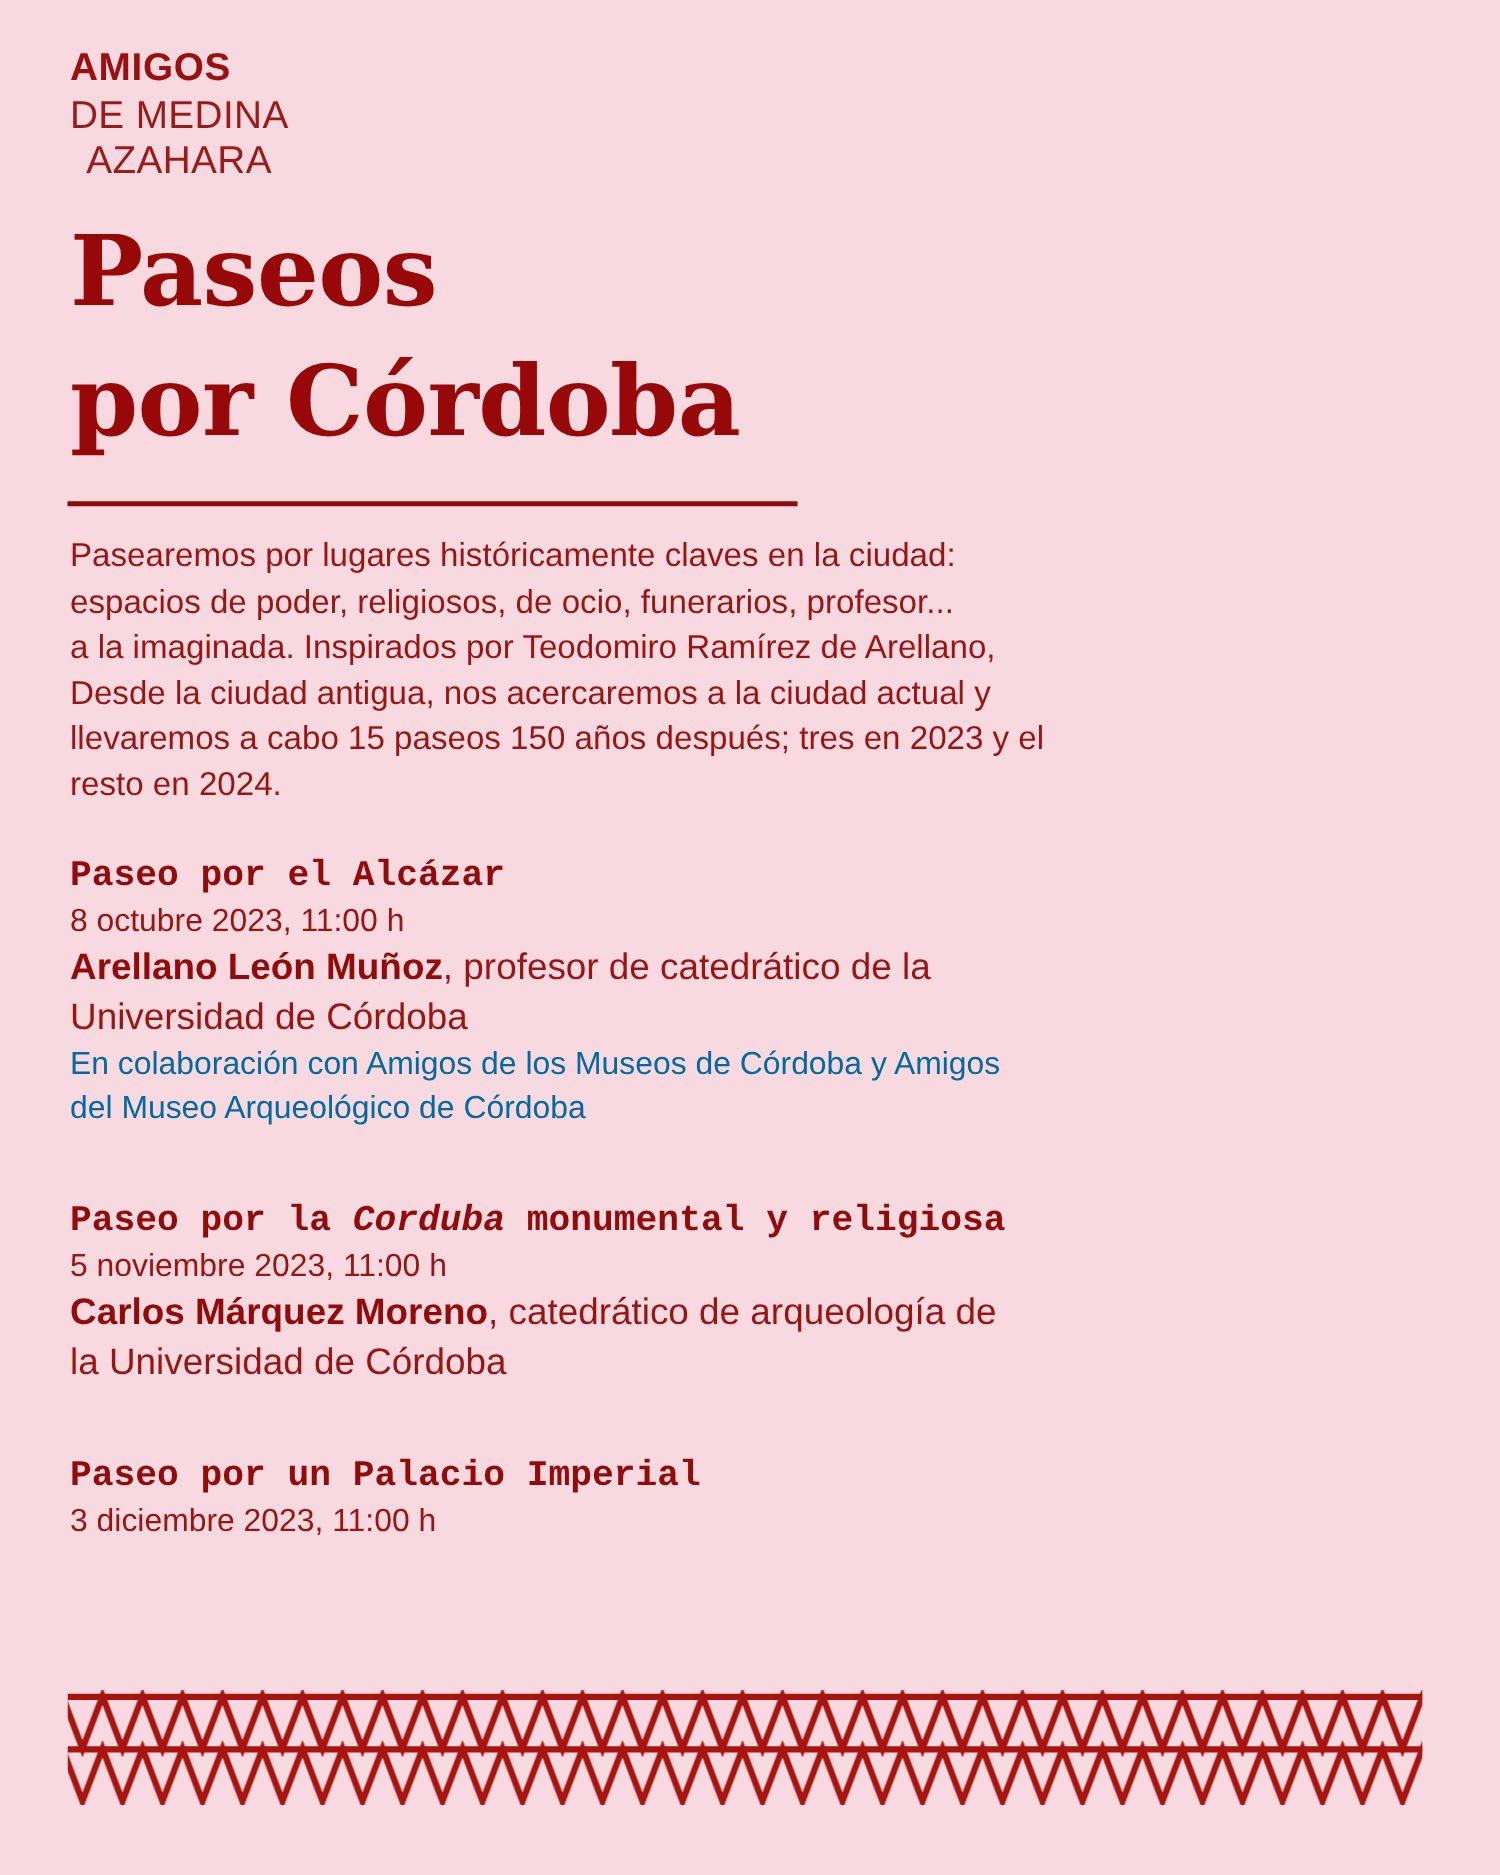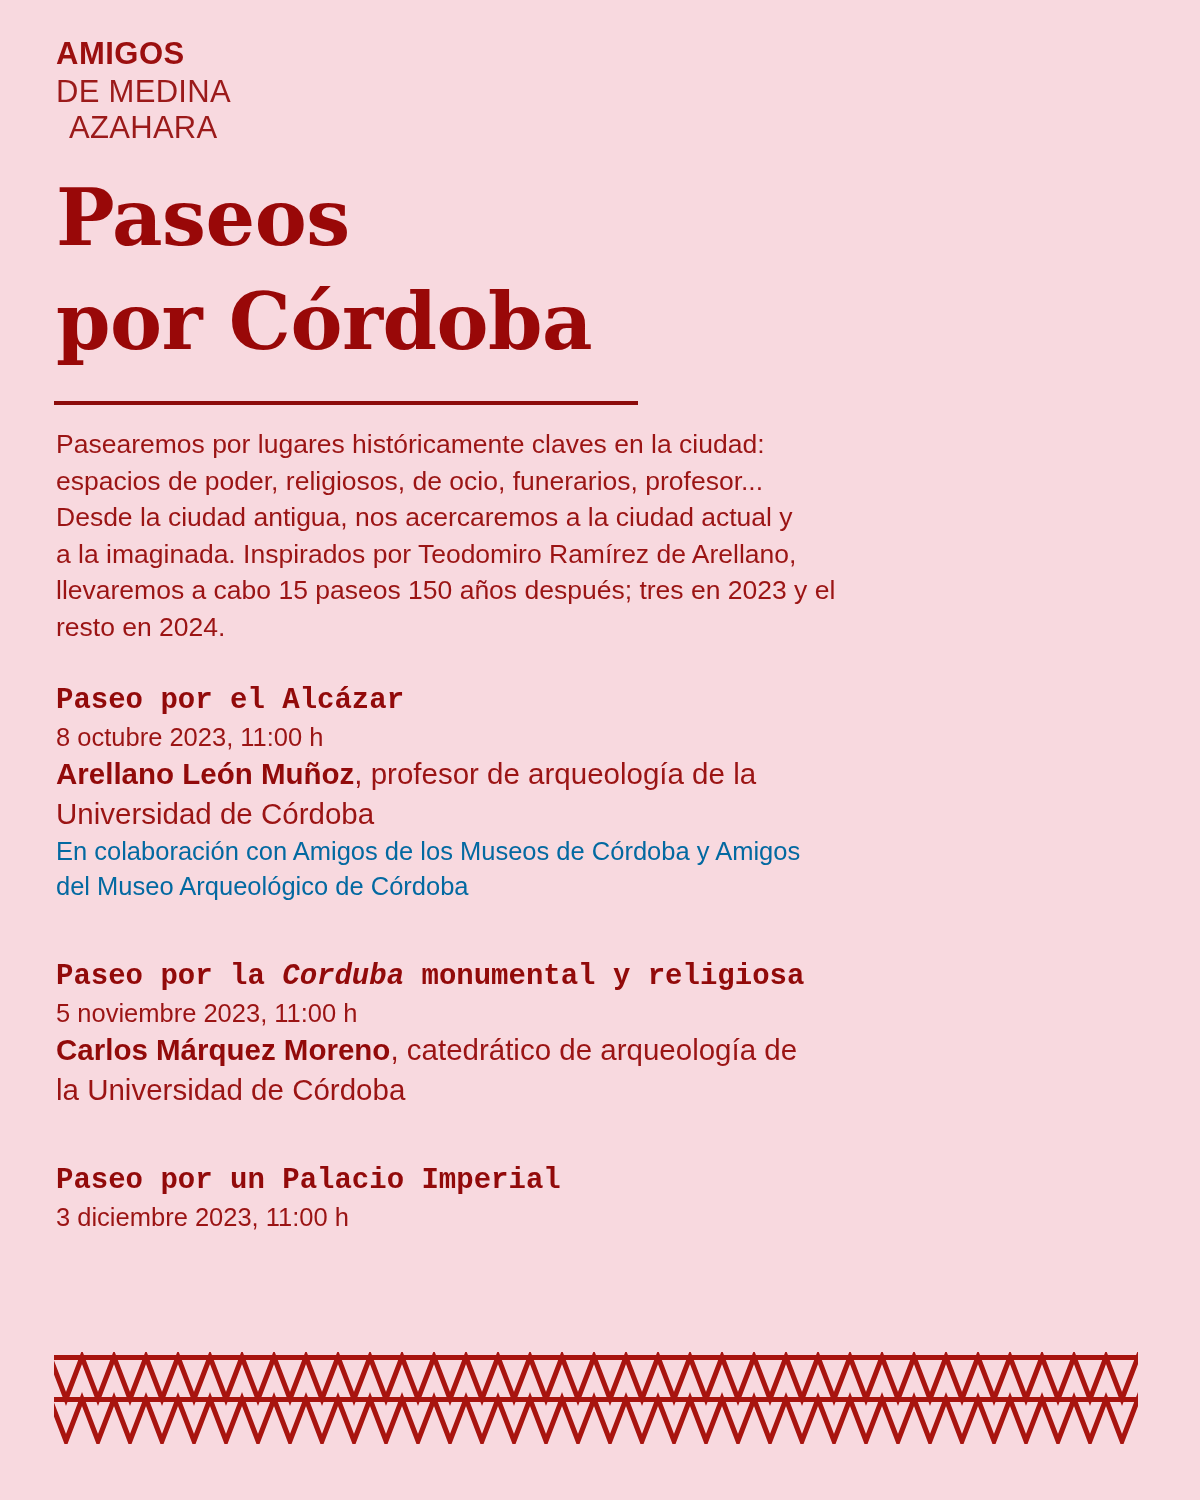--- a/index.html
+++ b/index.html
@@ -69,31 +69,31 @@
 <div>
   <div class="abs title title1">Paseos</div>
   <div class="abs title title2">por Córdoba</div>
 </div>
 
 <div class="rule"></div>
 
 <div class="abs intro">
   <span>Pasearemos por lugares históricamente claves en la ciudad:</span>
   <span>espacios de poder, religiosos, de ocio, funerarios, profesor...</span>
+  <span>a la imaginada. Inspirados por Teodomiro Ramírez de Arellano,</span>
   <span>Desde la ciudad antigua, nos acercaremos a la ciudad actual y</span>
-  <span>a la imaginada. Inspirados por Teodomiro Ramírez de Arellano,</span>
   <span>llevaremos a cabo 15 paseos 150 años después; tres en 2023 y el</span>
   <span>resto en 2024.</span>
 </div>
 
 <div class="abs event ev1">
   <div class="ev-title">Paseo por el Alcázar</div>
   <div class="ev-date">8 octubre 2023, 11:00 h</div>
   <div class="ev-speaker">
-    <span class="line"><b>Arellano León Muñoz</b><span>, profesor de arqueología de la</span></span>
+    <span class="line"><b>Arellano León Muñoz</b><span>, profesor de catedrático de la</span></span>
     <span class="line">Universidad de Córdoba</span>
   </div>
   <div class="ev-collab">
     <span>En colaboración con Amigos de los Museos de Córdoba y Amigos</span>
     <span>del Museo Arqueológico de Córdoba</span>
   </div>
 </div>
 
 <div class="abs event ev2">
   <div class="ev-title"><span>Paseo por la </span><i>Corduba</i><span> monumental y religiosa</span></div>

